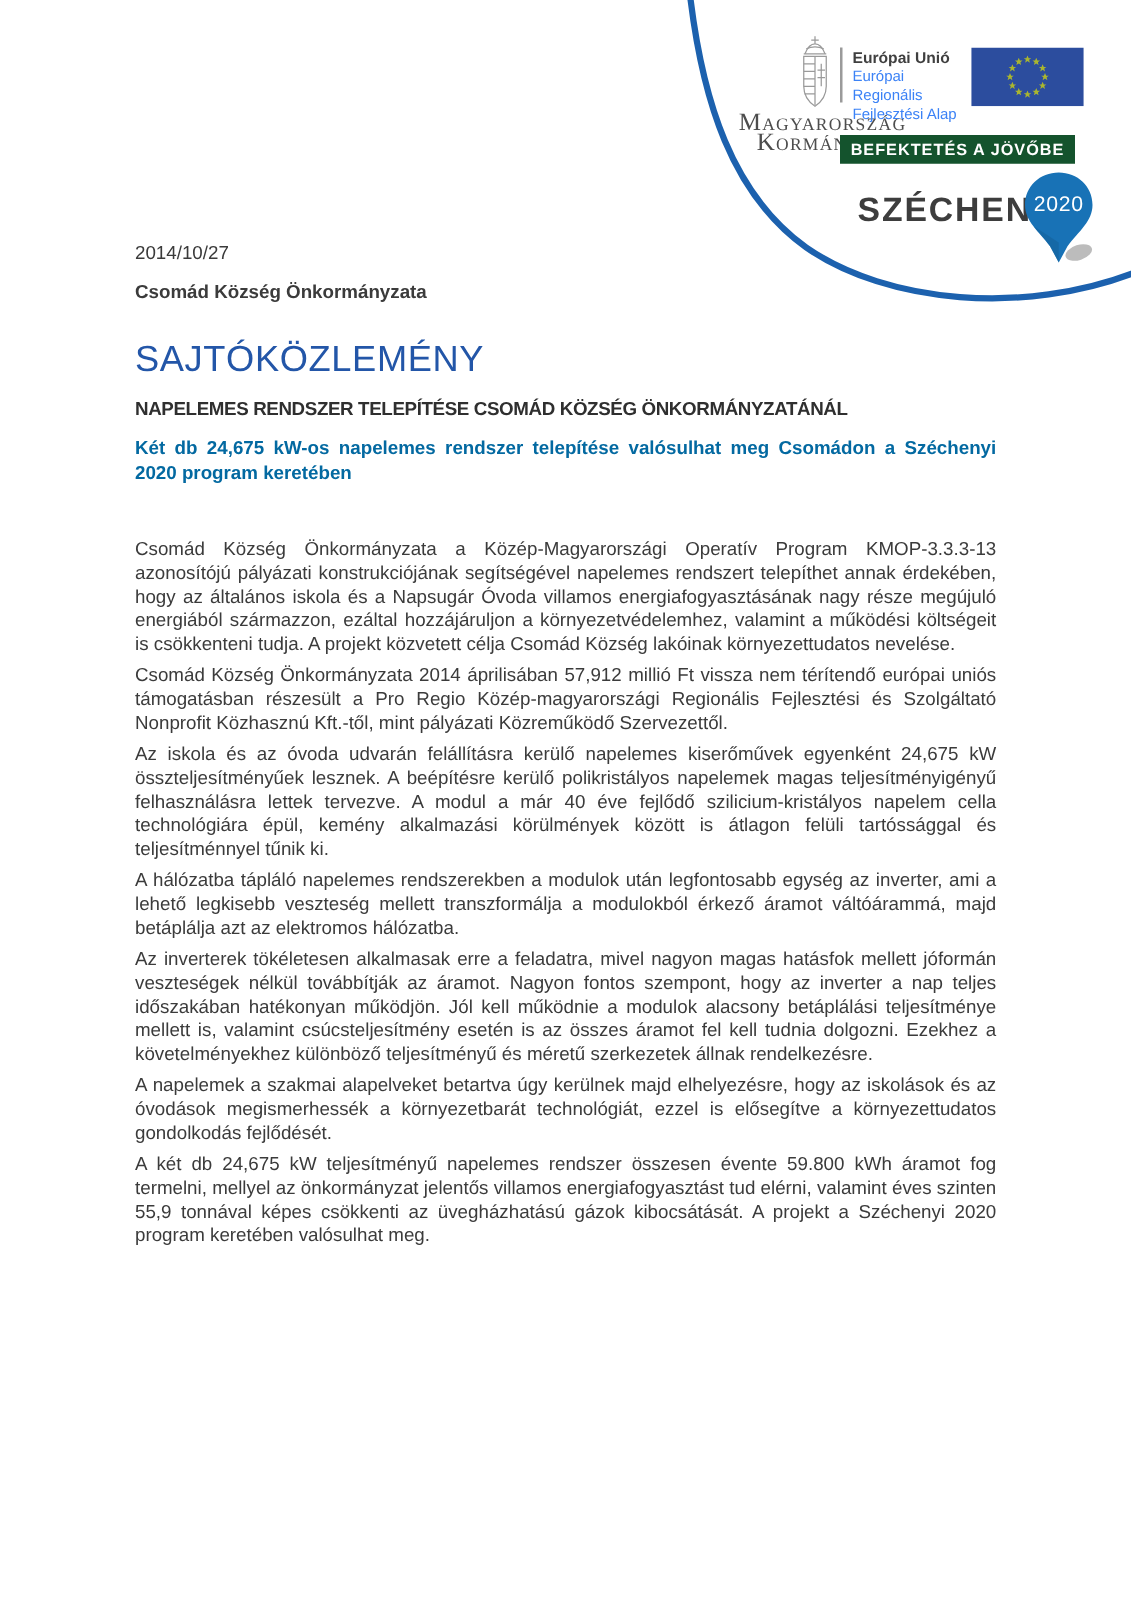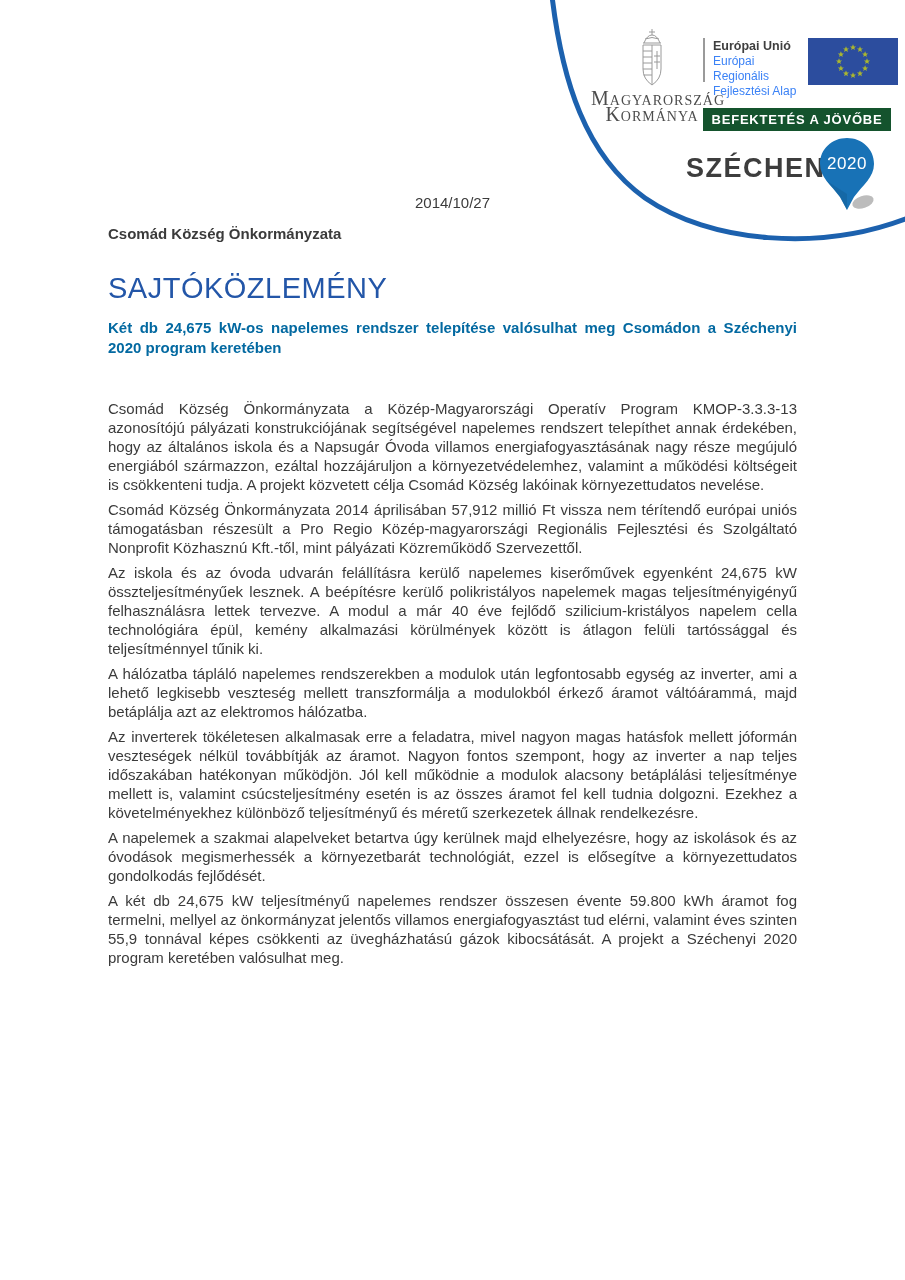--- a/index.html
+++ b/index.html
@@ -10,41 +10,41 @@
   }
   
   .arc-svg{position:absolute;top:0;left:0;width:905px;height:270px;pointer-events:none;}
   .gov-block{position:absolute;left:591px;top:27px;width:122px;text-align:center;}
   .gov-crest{display:block;margin:0 auto;}
   .gov-name{
     font-family:Liberation Serif, serif;
     font-variant:small-caps;color:#4d4d4d;font-size:20px;line-height:14px;
     letter-spacing:1px;margin-top:2px;
   }
-  .eu-block{position:absolute;left:703px;top:38px;width:200px;}
+  .eu-block{position:absolute;left:672px;top:38px;width:200px;}
   .eu-row{display:flex;align-items:flex-start;}
   .eu-divider{width:2px;height:44px;background:#9a9a9a;margin-right:8px;flex:0 0 auto;}
   .eu-text{width:92px;flex:0 0 auto;padding-top:1px;}
   .eu-line1{font-size:12.5px;font-weight:bold;color:#3f3f3f;line-height:15px;}
   .eu-line2,.eu-line3{font-size:12px;color:#3b82f6;line-height:15px;}
   .eu-flag{margin-left:3px;flex:0 0 auto;}
   .eu-banner{
     margin-top:9px;width:188px;height:23px;background:#14532d;color:#ffffff;
     font-size:13px;font-weight:bold;letter-spacing:0.8px;
     display:flex;align-items:center;justify-content:center;
   }
   .szechenyi{position:absolute;left:686px;top:136px;width:200px;height:80px;}
   .szechenyi-word{
     position:absolute;left:0;top:17px;font-size:27px;font-weight:bold;
     color:#3d3d3d;letter-spacing:1.5px;
   }
   .szechenyi-pin{position:absolute;left:130px;top:0;}
   
   .content{position:absolute;left:108px;top:193px;width:689px;}
-  .doc-date{font-size:15px;line-height:19px;margin:0 0 12px 0;text-align:center;}
+  .doc-date{font-size:15px;line-height:19px;margin:0 0 12px 0;}
   .doc-org{font-size:15px;line-height:19px;font-weight:bold;margin:0 0 29px 0;}
   .doc-title{
     font-size:29px;line-height:33px;font-weight:normal;color:#2356a8;
     margin:0 0 13px 0;letter-spacing:0.5px;
   }
   .doc-subtitle{
     font-size:15px;line-height:20px;font-weight:bold;letter-spacing:-0.3px;
     margin:0 0 11px 0;color:#2f2f2f;
   }
   .doc-lead{
@@ -117,20 +117,21 @@
     <path d="M31 2 C46 2 58 13 58 28 C58 41 47 49 38 61 L31 74 L24 61 C15 49 4 41 4 28 C4 13 16 2 31 2 Z" fill="#1872b6"></path>
     <path d="M31 74 L24 61 C20 55 15 50 11 45 L31 58 Z" fill="#146099" opacity="0.55"></path>
     <text x="31" y="33" text-anchor="middle" font-family="Liberation Sans, DejaVu Sans, sans-serif" font-size="17" letter-spacing="0.5" fill="#ffffff">2020</text>
   </svg>
 </div>
 
 <div class="content">
   <p class="doc-date">2014/10/27</p>
   <p class="doc-org">Csomád Község Önkormányzata</p>
   <h1 class="doc-title">SAJTÓKÖZLEMÉNY</h1>
+  <h2 class="doc-subtitle">NAPELEMES RENDSZER TELEPÍTÉSE CSOMÁD KÖZSÉG ÖNKORMÁNYZATÁNÁL</h2>
   <p class="doc-lead">Két db 24,675 kW-os napelemes rendszer telepítése valósulhat meg Csomádon a Széchenyi 2020 program keretében</p>
   <div class="doc-paragraphs">
       <p>Csomád Község Önkormányzata a Közép-Magyarországi Operatív Program KMOP-3.3.3-13 azonosítójú pályázati konstrukciójának segítségével napelemes rendszert telepíthet annak érdekében, hogy az általános iskola és a Napsugár Óvoda villamos energiafogyasztásának nagy része megújuló energiából származzon, ezáltal hozzájáruljon a környezetvédelemhez, valamint a működési költségeit is csökkenteni tudja. A projekt közvetett célja Csomád Község lakóinak környezettudatos nevelése.</p>
       <p>Csomád Község Önkormányzata 2014 áprilisában 57,912 millió Ft vissza nem térítendő európai uniós támogatásban részesült a Pro Regio Közép-magyarországi Regionális Fejlesztési és Szolgáltató Nonprofit Közhasznú Kft.-től, mint pályázati Közreműködő Szervezettől.</p>
       <p>Az iskola és az óvoda udvarán felállításra kerülő napelemes kiserőművek egyenként 24,675 kW összteljesítményűek lesznek. A beépítésre kerülő polikristályos napelemek magas teljesítményigényű felhasználásra lettek tervezve. A modul a már 40 éve fejlődő szilicium-kristályos napelem cella technológiára épül, kemény alkalmazási körülmények között is átlagon felüli tartóssággal és teljesítménnyel tűnik ki.</p>
       <p>A hálózatba tápláló napelemes rendszerekben a modulok után legfontosabb egység az inverter, ami a lehető legkisebb veszteség mellett transzformálja a modulokból érkező áramot váltóárammá, majd betáplálja azt az elektromos hálózatba.</p>
       <p>Az inverterek tökéletesen alkalmasak erre a feladatra, mivel nagyon magas hatásfok mellett jóformán veszteségek nélkül továbbítják az áramot. Nagyon fontos szempont, hogy az inverter a nap teljes időszakában hatékonyan működjön. Jól kell működnie a modulok alacsony betáplálási teljesítménye mellett is, valamint csúcsteljesítmény esetén is az összes áramot fel kell tudnia dolgozni. Ezekhez a követelményekhez különböző teljesítményű és méretű szerkezetek állnak rendelkezésre.</p>
       <p>A napelemek a szakmai alapelveket betartva úgy kerülnek majd elhelyezésre, hogy az iskolások és az óvodások megismerhessék a környezetbarát technológiát, ezzel is elősegítve a környezettudatos gondolkodás fejlődését.</p>
       <p>A két db 24,675 kW teljesítményű napelemes rendszer összesen évente 59.800 kWh áramot fog termelni, mellyel az önkormányzat jelentős villamos energiafogyasztást tud elérni, valamint éves szinten 55,9 tonnával képes csökkenti az üvegházhatású gázok kibocsátását. A projekt a Széchenyi 2020 program keretében valósulhat meg.</p>
     </div>

